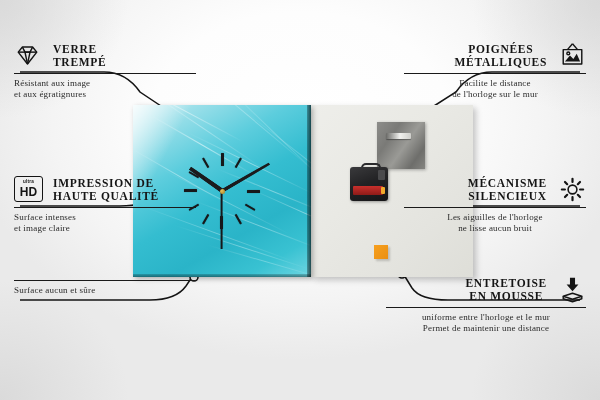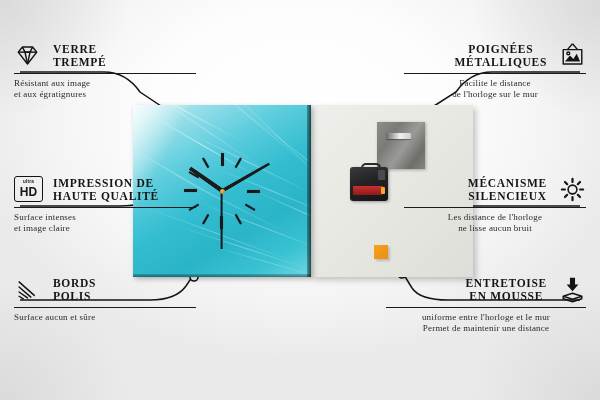--- a/index.html
+++ b/index.html
@@ -257,36 +257,20 @@
         <div class="ftitle">IMPRESSION DE</div>
         <div class="ftitle">HAUTE QUALITÉ</div>
       </div>
     </div>
     <div class="rule"></div>
     <div class="fsub">Surface intenses</div>
     <div class="fsub">et image claire</div>
   </div>
 
   <div class="feature f-left" style="top:276px;">
-    <div class="fhead">
-      <div class="ficon">
-        <svg viewBox="0 0 32 32">
-            <g stroke="currentColor" stroke-width="1.7" stroke-linecap="round">
-          <path d="M6 7 L24 23"></path>
-              <path d="M6 13 L20 25"></path>
-              <path d="M6 19 L16 26"></path>
-              <path d="M6 24 L11 27"></path>
-        </g>
-          </svg>
-      </div>
-      <div>
-        <div class="ftitle">BORDS</div>
-        <div class="ftitle">POLIS</div>
-      </div>
-    </div>
     <div class="rule"></div>
     <div class="fsub">Surface aucun et sûre</div>
     <div class="fsub"></div>
   </div>
 
   <div class="feature f-right" style="top:42px;">
     <div class="fhead">
       <div>
         <div class="ftitle">POIGNÉES</div>
         <div class="ftitle">MÉTALLIQUES</div>
@@ -318,21 +302,21 @@
         <svg viewBox="0 0 32 32">
             <g fill="none" stroke="currentColor" stroke-width="1.9">
           <circle cx="16" cy="16" r="5.2"></circle>
           <path d="M16 3.4 v3.6 M16 25 v3.6 M3.4 16 h3.6 M25 16 h3.6
                    M7.1 7.1 l2.6 2.6 M22.3 22.3 l2.6 2.6 M24.9 7.1 l-2.6 2.6 M9.7 22.3 l-2.6 2.6" stroke-linecap="round" stroke-width="2.6"></path>
         </g>
           </svg>
       </div>
     </div>
     <div class="rule"></div>
-    <div class="fsub">Les distance de l'horloge</div>
+    <div class="fsub">Les aiguilles de l'horloge</div>
     <div class="fsub">ne lisse aucun bruit</div>
   </div>
 
   <div class="feature f-right" style="top:276px;width:200px;">
     <div class="fhead">
       <div>
         <div class="ftitle">ENTRETOISE</div>
         <div class="ftitle">EN MOUSSE</div>
       </div>
       <div class="ficon">

